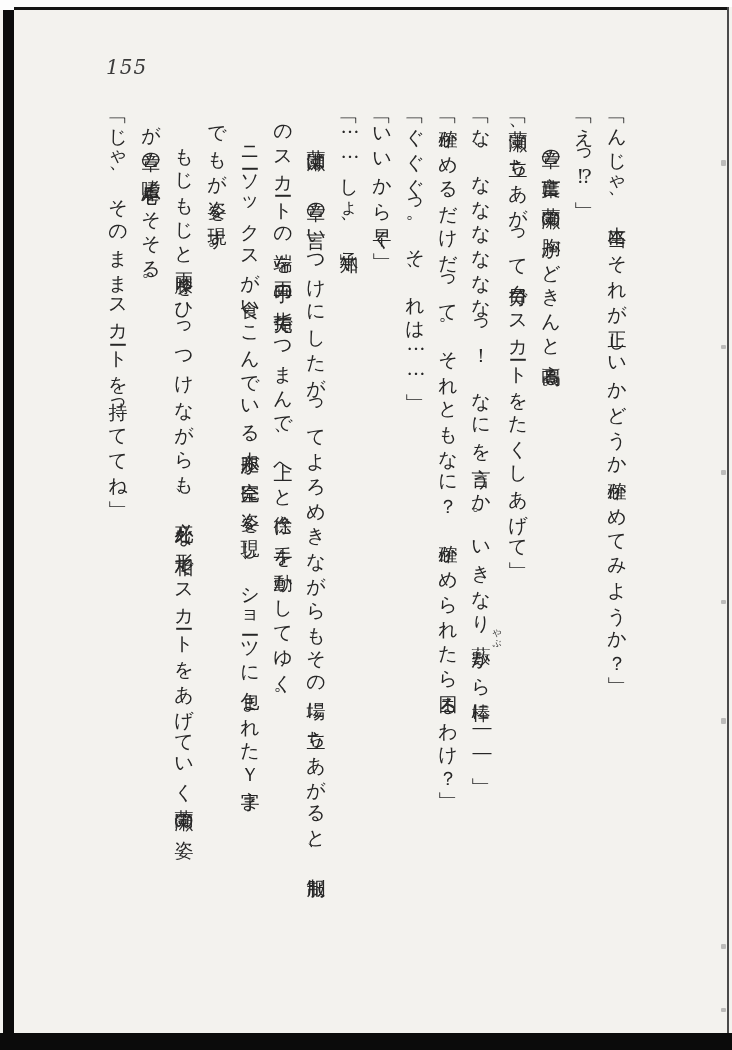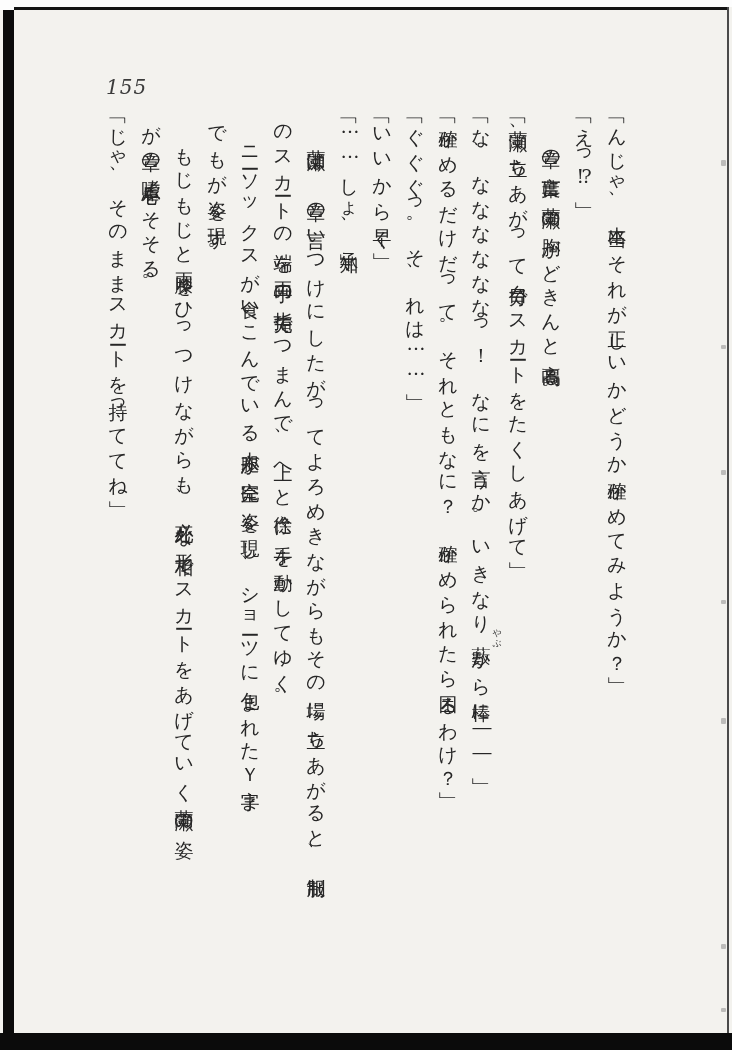--- a/index.html
+++ b/index.html
@@ -18,21 +18,20 @@
   .frame-bottom{position:absolute;left:0;right:0;bottom:0;height:17px;background:#0b0b0b;}
   .frame-right{position:absolute;top:7px;right:3px;width:2px;bottom:17px;background:#4a4a4a;}
   .corner-white{position:absolute;top:0;left:0;width:14px;height:10px;background:#fdfdfd;}
   .top-white{position:absolute;top:0;left:0;right:0;height:7px;background:#fdfdfd;}
 
   
   .page-number{
     position:absolute;top:55px;left:106px;
     font-style:italic;font-size:20px;color:#3b3b3b;
     letter-spacing:1px;
-    margin-top:20px;
   }
 
   
   .text-block{
     position:absolute;top:112px;right:98px;height:866px;
     writing-mode:vertical-rl;
     -webkit-writing-mode:vertical-rl;
     font-size:19px;
     line-height:33px;
     letter-spacing:3px;

